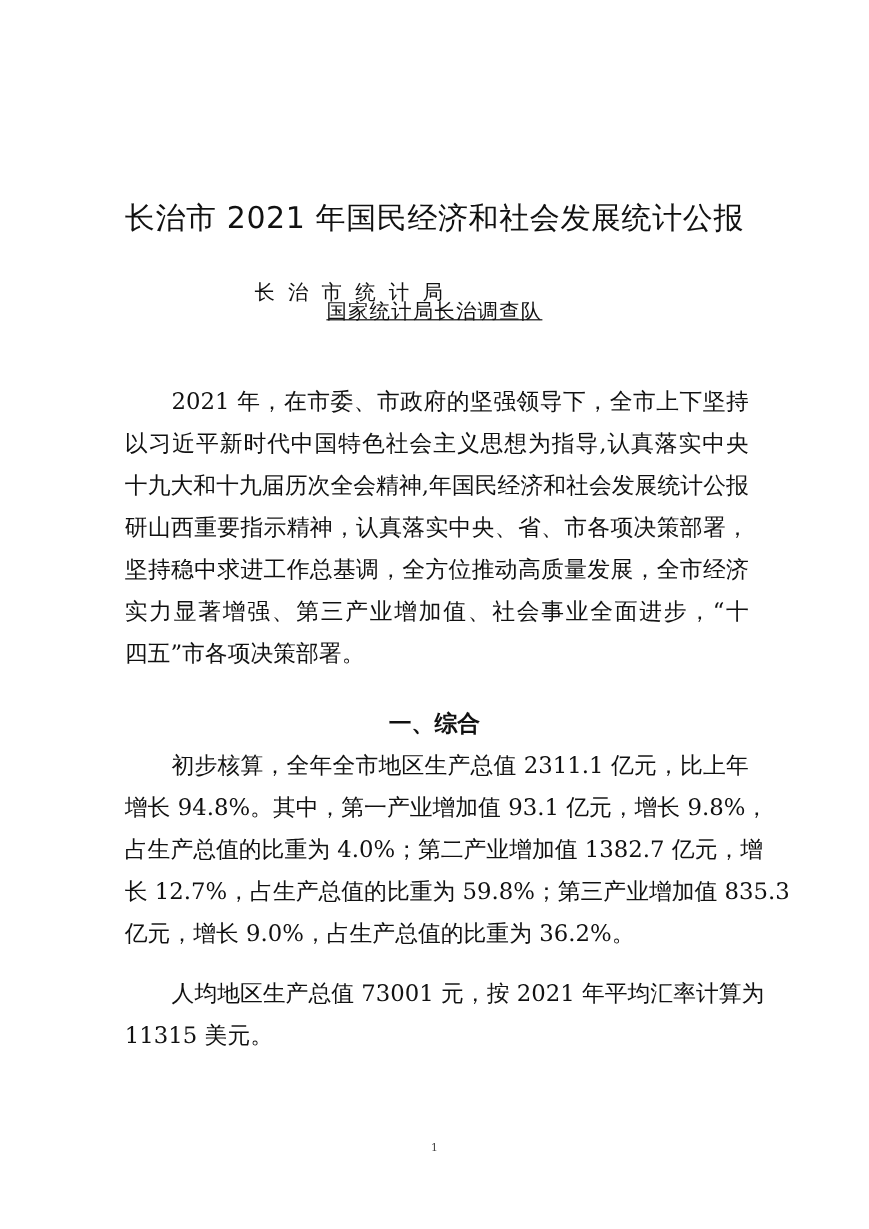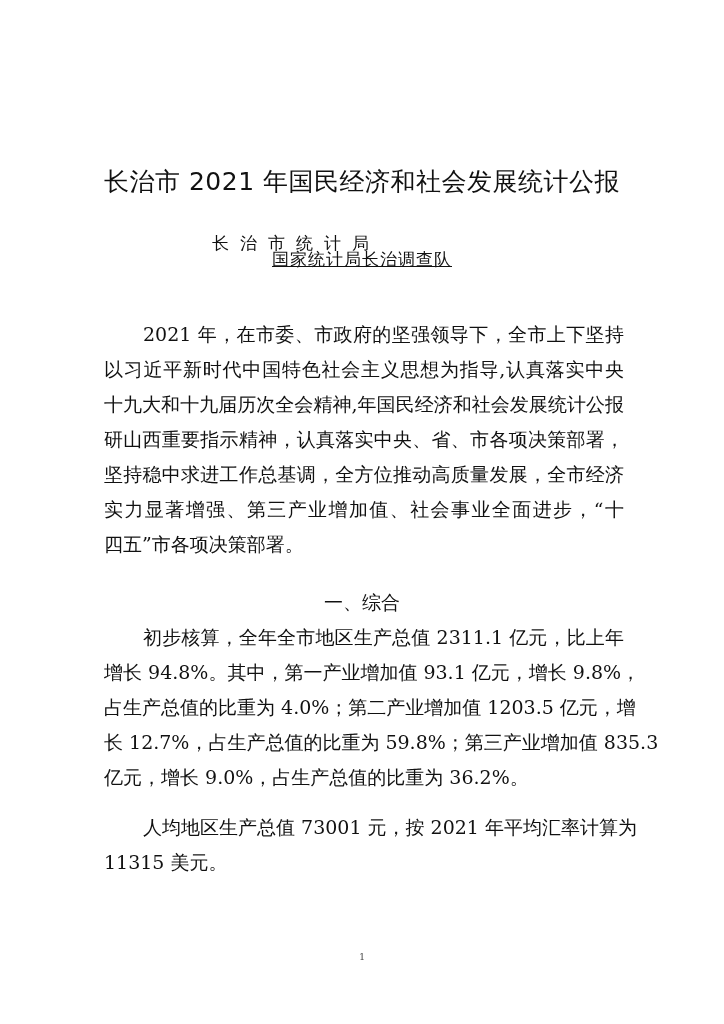--- a/index.html
+++ b/index.html
@@ -10,21 +10,21 @@
            font-size: 25px; letter-spacing: 0.5px; }
   .org1 { position: absolute; top: 232px; left: 0; width: 592px; text-align: center;
           font-size: 17px; letter-spacing: 11px; }
   .org2 { position: absolute; top: 248px; left: 0; width: 724px; text-align: center;
           font-size: 17px; letter-spacing: 1px; text-decoration: underline; }
   .line { position: absolute; left: 104px; width: 520px; font-size: 19px;
           white-space: nowrap; text-align: justify; text-align-last: justify; }
   .line.indent { left: 143px; width: 481px; }
   .line.last { text-align-last: left; }
   .heading { position: absolute; top: 590px; left: 0; width: 724px; text-align: center;
-             font-family: "DejaVu Sans", "Liberation Sans", sans-serif; font-weight: normal; font-size: 19px; }
+             font-family: "DejaVu Sans", "Liberation Sans", sans-serif; font-weight: bold; font-size: 19px; }
   .pagenum { position: absolute; top: 952px; left: 0; width: 724px; text-align: center;
              font-size: 9px; color: #444; }
 </style>
 </head>
 <body>
 
 <div>
   <div class="title">长治市 2021 年国民经济和社会发展统计公报</div>
   <div class="org1">长治市统计局</div>
   <div class="org2">国家统计局长治调查队</div>
@@ -37,21 +37,21 @@
     <div class="line" style="top:462px">坚持稳中求进工作总基调，全方位推动高质量发展，全市经济</div>
     <div class="line" style="top:497px">实力显著增强、第三产业增加值、社会事业全面进步，“十</div>
     <div class="line last" style="top:532px">四五”市各项决策部署。</div>
   </div>
 
   <div class="heading">一、综合</div>
 
   <div>
     <div class="line indent" style="top:625px">初步核算，全年全市地区生产总值 2311.1 亿元，比上年</div>
     <div class="line" style="top:660px">增长 94.8%。其中，第一产业增加值 93.1 亿元，增长 9.8%，</div>
-    <div class="line" style="top:695px">占生产总值的比重为 4.0%；第二产业增加值 1203.5 亿元，增</div>
+    <div class="line" style="top:695px">占生产总值的比重为 4.0%；第二产业增加值 1382.7 亿元，增</div>
     <div class="line" style="top:730px">长 12.7%，占生产总值的比重为 59.8%；第三产业增加值 835.3</div>
     <div class="line last" style="top:765px">亿元，增长 9.0%，占生产总值的比重为 36.2%。</div>
   </div>
 
   <div>
     <div class="line indent" style="top:815px">人均地区生产总值 73001 元，按 2021 年平均汇率计算为</div>
     <div class="line last" style="top:850px">11315 美元。</div>
   </div>
 
   <div class="pagenum">1</div>

